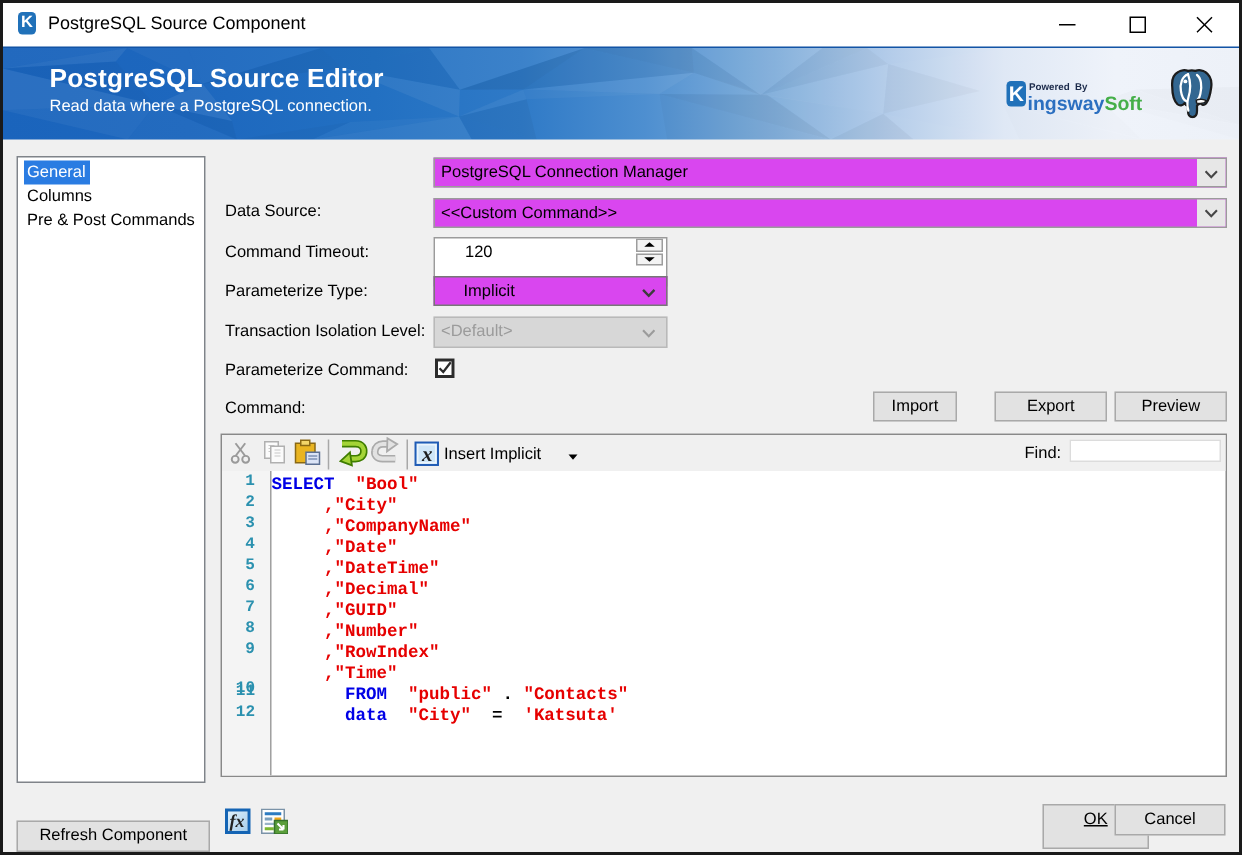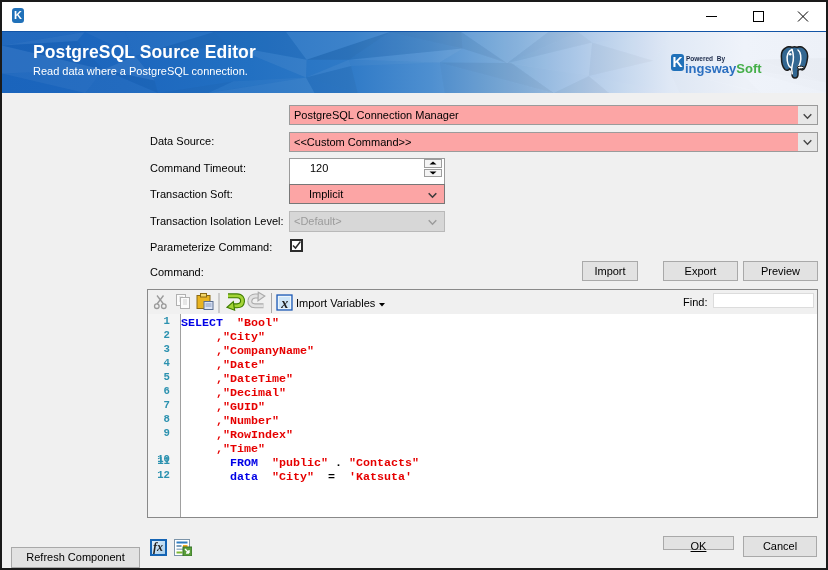--- a/index.html
+++ b/index.html
@@ -14,40 +14,41 @@
   .header{position:absolute;left:0;top:29px;width:824px;height:62px;background:linear-gradient(90deg,#1a64bc 0%,#1d67be 15%,#2270c2 30%,#2f7ac7 42%,#4e8fd0 52%,#7fadda 62%,#b5cdea 72%,#dfe8f5 81%,#eff3fa 90%,#edf1f8 100%);border-top:1px solid #1254a6;box-sizing:border-box;}
   .htitle{position:absolute;left:31px;top:10px;font-size:17.5px;font-weight:bold;color:#fff;letter-spacing:0.1px;}
   .hsub{position:absolute;left:31px;top:33px;font-size:11px;color:#fff;}
   
   .nav{position:absolute;left:9px;top:102px;width:126px;height:418px;background:#fff;border:1px solid #7f8389;box-sizing:border-box;font-size:11px;}
   .navsel{position:absolute;left:4px;top:2px;width:42px;height:16px;background:#2a7ce2;color:#fff;line-height:16px;padding-left:2px;}
   .navitem{position:absolute;left:6px;font-size:11px;color:#000;line-height:16px;white-space:nowrap;}
   
   .lbl{position:absolute;left:148px;font-size:11px;color:#000;height:20px;line-height:20px;}
   
-  .combo{position:absolute;left:287px;background:#fca5a5;border:1px solid #9b9b9b;box-sizing:border-box;font-size:11px;line-height:18px;padding-left:4px;color:#000;}
+  .combo{position:absolute;left:287px;background:#d946ef;border:1px solid #9b9b9b;box-sizing:border-box;font-size:11px;line-height:18px;padding-left:4px;color:#000;}
   .chev{position:absolute;width:9px;height:9px;}
   .btn{position:absolute;background:#e2e2e2;border:1px solid #a9a9a9;box-sizing:border-box;font-size:11px;color:#000;text-align:center;}
   
   .editor{position:absolute;left:145px;top:287px;width:671px;height:229px;background:#fff;border:1px solid #898989;box-sizing:border-box;}
   .toolbar{position:absolute;left:0;top:0;width:669px;height:24px;background:#f0f0f0;}
   .gutter{position:absolute;left:0;top:24px;width:32px;height:203px;background:#f4f4f4;border-right:1px solid #a0a0a0;}
   .lnum{position:absolute;right:10px;width:20px;text-align:right;color:#2b91af;font-family:"Liberation Mono",monospace;font-size:10.7px;line-height:14px;font-weight:bold;}
   .code{position:absolute;left:33px;top:25px;font-family:"Liberation Mono",monospace;font-size:11.67px;line-height:14px;white-space:pre;font-weight:bold;color:#000;}
   .kw{color:#0000e6;}
   .str{color:#e60000;}
   .findlbl{position:absolute;font-size:11px;color:#000;}
   .findbox{position:absolute;background:#fff;border:1px solid #dcdcdc;box-sizing:border-box;}
 </style>
 </head>
 <body>
 <div class="win">
 
   <div class="titlebar">
     <div class="kicon">K</div>
+    <div class="wtitle">PostgreSQL Source Component</div>
     <svg class="abs" style="left:694px;top:0;width:130px;height:29px" viewBox="0 0 130 29">
       <line x1="10" y1="14.5" x2="21" y2="14.5" stroke="#000" stroke-width="1"></line>
       <rect x="57.5" y="9.5" width="10" height="10" fill="none" stroke="#000" stroke-width="1"></rect>
       <line x1="102" y1="9.5" x2="112" y2="19.5" stroke="#000" stroke-width="1"></line>
       <line x1="112" y1="9.5" x2="102" y2="19.5" stroke="#000" stroke-width="1"></line>
     </svg>
   </div>
 
   <div class="header">
     <svg class="abs" style="left:0;top:0;width:824px;height:61px" viewBox="0 0 824 61" preserveAspectRatio="none">
@@ -114,24 +115,29 @@
       <g fill="none" stroke="#fff" stroke-width="3" stroke-linecap="round">
         <path d="M27 7 C19 10 16 20 17.5 29 C18.5 36 21 41.5 25 43"></path>
         <path d="M27 7 C31 18 30 30 27.5 38 C26 43 26 50 27.5 55.5"></path>
         <path d="M39 8 C44.5 12 46 23 43.5 33 C42.5 37.5 41 40.5 39 42"></path>
       </g>
       <circle cx="23.5" cy="16.5" r="2.6" fill="#fff"></circle>
       <path d="M38 41.5 C43 39.5 49 40.5 51.5 42.5 C49.5 45.5 43.5 46.5 38.5 45.5 Z" fill="#fff" stroke="#1c1c1c" stroke-width="2"></path>
     </svg>
   </div>
 
+  <div class="nav">
+    <div class="navsel">General</div>
+    <div class="navitem" style="top:18px;">Columns</div>
+    <div class="navitem" style="top:34px;">Pre &amp; Post Commands</div>
+  </div>
 
   <div class="lbl" style="top:129px;">Data Source:</div>
   <div class="lbl" style="top:156px;">Command Timeout:</div>
-  <div class="lbl" style="top:182px;">Transaction Soft:</div>
+  <div class="lbl" style="top:182px;">Parameterize Type:</div>
   <div class="lbl" style="top:235px;">Parameterize Command:</div>
   <div class="lbl" style="top:209px;">Transaction Isolation Level:</div>
   <div class="lbl" style="top:259.5px;">Command:</div>
 
   <div class="combo" style="top:103px;width:529px;height:20px;">PostgreSQL Connection Manager</div>
   <div class="abs" style="left:795.5px;top:104px;width:19px;height:18px;background:#e7e7e7;"></div>
   <svg class="chev" style="left:801px;top:109.5px;" viewBox="0 0 9 9">
       <path d="M0.7 2.2 L4.5 6.2 L8.3 2.2" fill="none" stroke="#464646" stroke-width="1.4"></path>
     </svg>
   <div class="combo" style="top:129.5px;width:529px;height:20px;">&lt;&lt;Custom Command&gt;&gt;</div>
@@ -229,21 +235,21 @@
     <path d="M114.5 14.8 L106 14.8 C101.8 14.8 100.6 12 100.9 9.8 C101.2 7 103.3 5 106.3 5 L109.5 5" fill="none" stroke="#ababab" stroke-width="5"></path>
     <path d="M114.5 14.8 L106 14.8 C101.8 14.8 100.6 12 100.9 9.8 C101.2 7 103.3 5 106.3 5 L109.5 5" fill="none" stroke="#e2e2e2" stroke-width="2.8"></path>
     <path d="M109.3 1.2 L115.8 5.1 L109 9.9 Z" fill="#e2e2e2" stroke="#ababab" stroke-width="1.2"></path>
 
     <line x1="122.5" y1="2" x2="122.5" y2="22" stroke="#a8a8a8"></line>
 
     <rect x="128" y="4" width="15" height="15" fill="#cfe6f8" stroke="#1f5bb5" stroke-width="1.3"></rect>
     <rect x="129.5" y="5.5" width="12" height="12" fill="none" stroke="#ffffff" stroke-width="1" opacity="0.6"></rect>
     <text x="135.8" y="16.5" font-family="Liberation Serif,serif" font-style="italic" font-weight="bold" font-size="14" fill="#1c1c1c" text-anchor="middle">x</text>
   </svg>
-  <div class="abs" style="left:294px;top:295px;font-size:11px;color:#000;">Import Variables</div>
+  <div class="abs" style="left:294px;top:295px;font-size:11px;color:#000;">Insert Implicit</div>
   <svg class="abs" style="left:376px;top:300px;width:8px;height:6px" viewBox="0 0 8 6">
       <path d="M1 1 L4 4.5 L7 1 Z" fill="#000"></path>
     </svg>
   <div class="findlbl" style="left:681px;top:294px;">Find:</div>
   <div class="findbox" style="left:711px;top:291px;width:101px;height:15px;"></div>
 
   <div class="btn" style="left:9px;top:535px;width:129px;height:21px;line-height:19px;margin-top:10px;">Refresh Component</div>
 
   <div class="abs" style="left:148px;top:537px;width:17px;height:17px;background:linear-gradient(135deg,#dff0fc,#a8cdea);border:2px solid #1464b4;box-sizing:border-box;">
     <div style="position:absolute;left:1px;top:-1px;font-family:'Liberation Serif',serif;font-style:italic;font-weight:bold;font-size:12px;color:#222;">fx</div>
@@ -254,15 +260,15 @@
     <rect x="2.5" y="2.5" width="11" height="2" fill="#2e7cc1"></rect>
     <rect x="2.5" y="6" width="5" height="2" fill="#7ba0bd"></rect>
     <rect x="9" y="6" width="4.5" height="2" fill="#f2a71d"></rect>
     <rect x="2.5" y="9.5" width="11" height="1.5" fill="#9ab4c8"></rect>
     <rect x="2.5" y="12.5" width="6" height="2" fill="#7cb832"></rect>
     <g>
       <rect x="9" y="8" width="9" height="9" fill="#5a9e3a" stroke="#35702a"></rect>
       <path d="M11 10 L15 14 M15 14 L15 11 M15 14 L12 14" stroke="#fff" stroke-width="1.4" fill="none"></path>
     </g>
   </svg>
-  <div class="btn" style="left:661px;top:534px;width:71px;height:14px;line-height:19px;text-decoration:underline;">OK</div>
+  <div class="btn" style="left:693px;top:534px;width:71px;height:30px;line-height:19px;text-decoration:underline;">OK</div>
   <div class="btn" style="left:741px;top:534px;width:74px;height:21px;line-height:19px;">Cancel</div>
 </div>
 
 </body></html>

